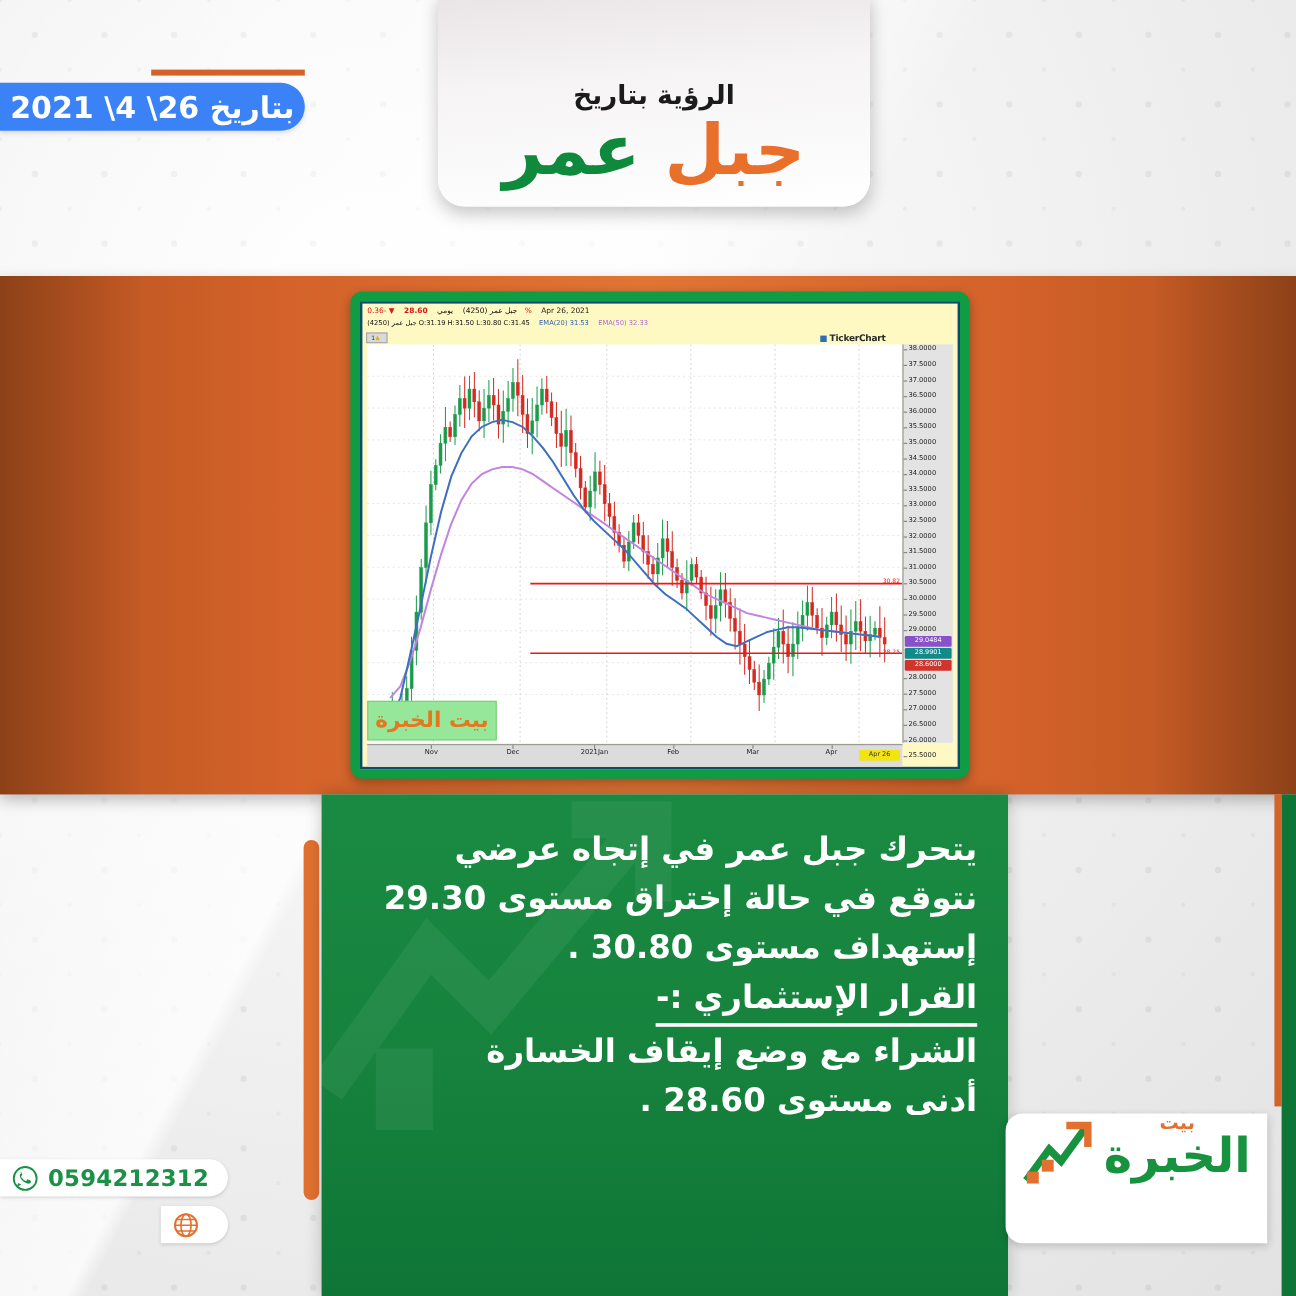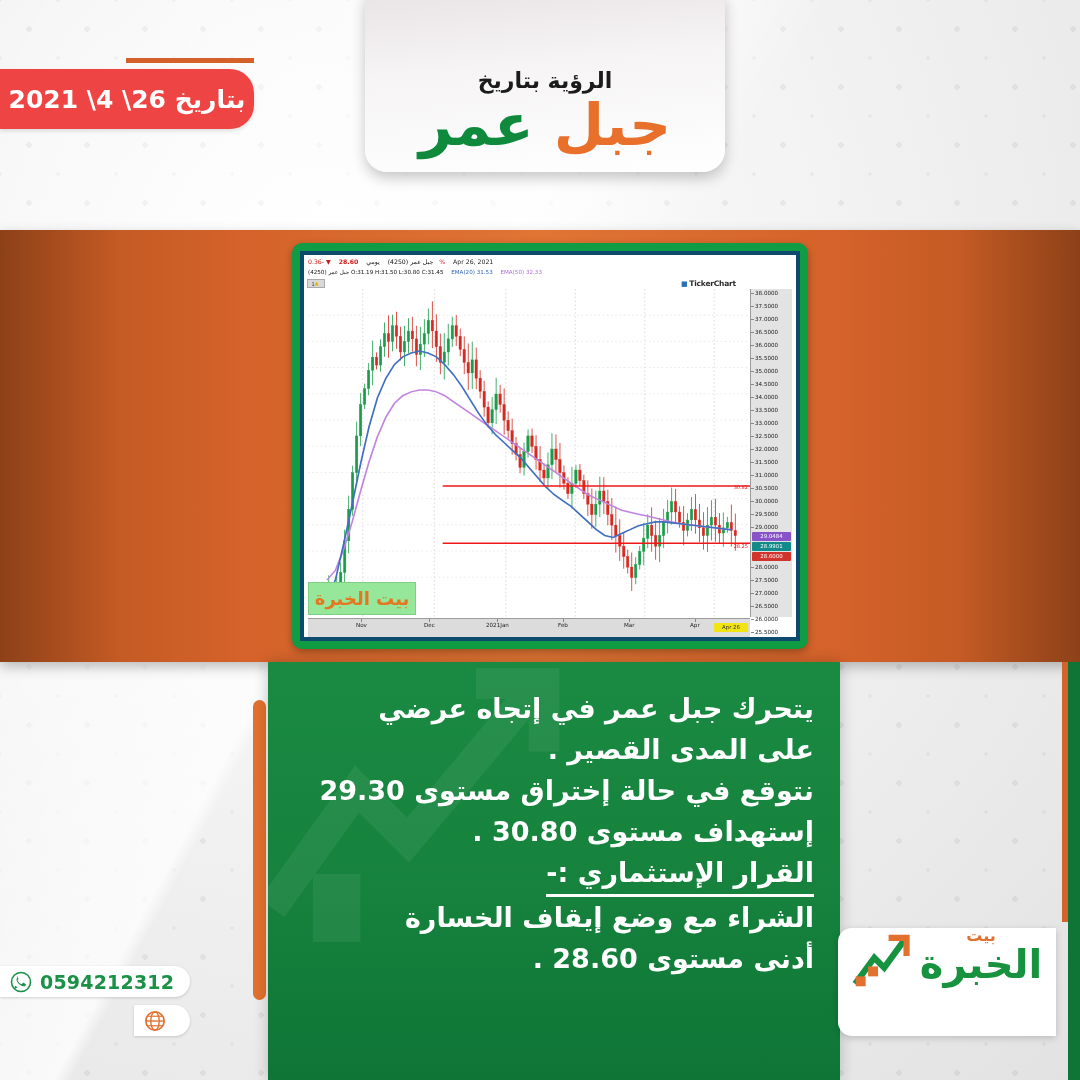--- a/index.html
+++ b/index.html
@@ -51,21 +51,21 @@
     margin-bottom:2px;
   }
   .title-card .main-title { font-size:58px; font-weight:bold; line-height:1.05; white-space:nowrap; }
   .tw-orange { color:#e8702a; }
   .tw-green  { color:#0f8a3c; }
 
   
   .date-wrap { position:absolute; left:0; top:58px; }
   .date-rule { width:128px; height:5px; background:#d4612a; margin-left:14px; margin-bottom:6px; }
   .date-pill {
-    width:254px; height:60px; background:#ef4444;
+    width:254px; height:40px; background:#3b82f6;
     border-radius:0 24px 24px 0;
     display:flex; align-items:center; justify-content:center;
     color:#fff; font-size:25px; font-weight:bold;
     box-shadow:0 2px 4px rgba(0,0,0,0.12);
   }
 
   
   .orange-band {
     position:absolute; left:0; top:230px; width:1080px; height:432px;
     background:linear-gradient(90deg,#b5531f 0%,#d4622a 22%,#e07534 50%,#d4622a 78%,#b5531f 100%);
@@ -76,22 +76,22 @@
   .band-shade-r { position:absolute; right:0; top:0; width:120px; height:100%;
     background:linear-gradient(270deg, rgba(0,0,0,0.22), rgba(0,0,0,0)); }
 
   
   .chart-frame {
     position:absolute; left:292px; top:243px; width:516px; height:406px;
     background:#109c44; border-radius:10px; padding:8px;
     box-shadow:0 3px 9px rgba(0,0,0,0.3);
   }
   .chart-inner {
-    position:relative; width:100%; height:100%; background:#ffffff;
-    border:4px solid #0c4a6e; overflow:hidden;
+    position:relative; width:100%; height:100%; background:#fef9c3;
+    border:2px solid #0c4a6e; overflow:hidden;
   }
 
   
   .ch-row1, .ch-row2 {
     position:absolute; left:0; right:0;
     direction:ltr; white-space:nowrap; overflow:hidden;
     font-family:"DejaVu Sans","Liberation Sans",sans-serif;
   }
   .ch-row1 { top:1px;  height:11px; font-size:6.2px; line-height:11px; padding-left:4px; }
   .ch-row2 { top:12px; height:11px; font-size:5.6px; line-height:11px; padding-left:4px; }
@@ -593,21 +593,20 @@
 
   <div class="green-panel">
     <svg class="gp-watermark" viewBox="0 0 100 100">
       <path d="M10,80 L35,45 L50,60 L85,18" fill="none" stroke="#ffffff" stroke-width="9"></path>
       <path d="M70,14 L90,14 L90,34" fill="none" stroke="#ffffff" stroke-width="9"></path>
       <rect x="22" y="70" width="14" height="20" fill="#ffffff"></rect>
     </svg>
 
     <div class="gp-text">
       <div class="gp-line">يتحرك جبل عمر في إتجاه عرضي</div>
-      <div class="gp-line">على المدى القصير .</div>
       <div class="gp-line">نتوقع في حالة إختراق مستوى 29.30</div>
       <div class="gp-line">إستهداف مستوى 30.80 .</div>
       <div class="gp-head-wrap">
         <span class="gp-head">القرار الإستثماري :-</span>
       </div>
       <div class="gp-line">الشراء مع وضع إيقاف الخسارة</div>
       <div class="gp-line">أدنى  مستوى 28.60 .</div>
     </div>
   </div>
 

